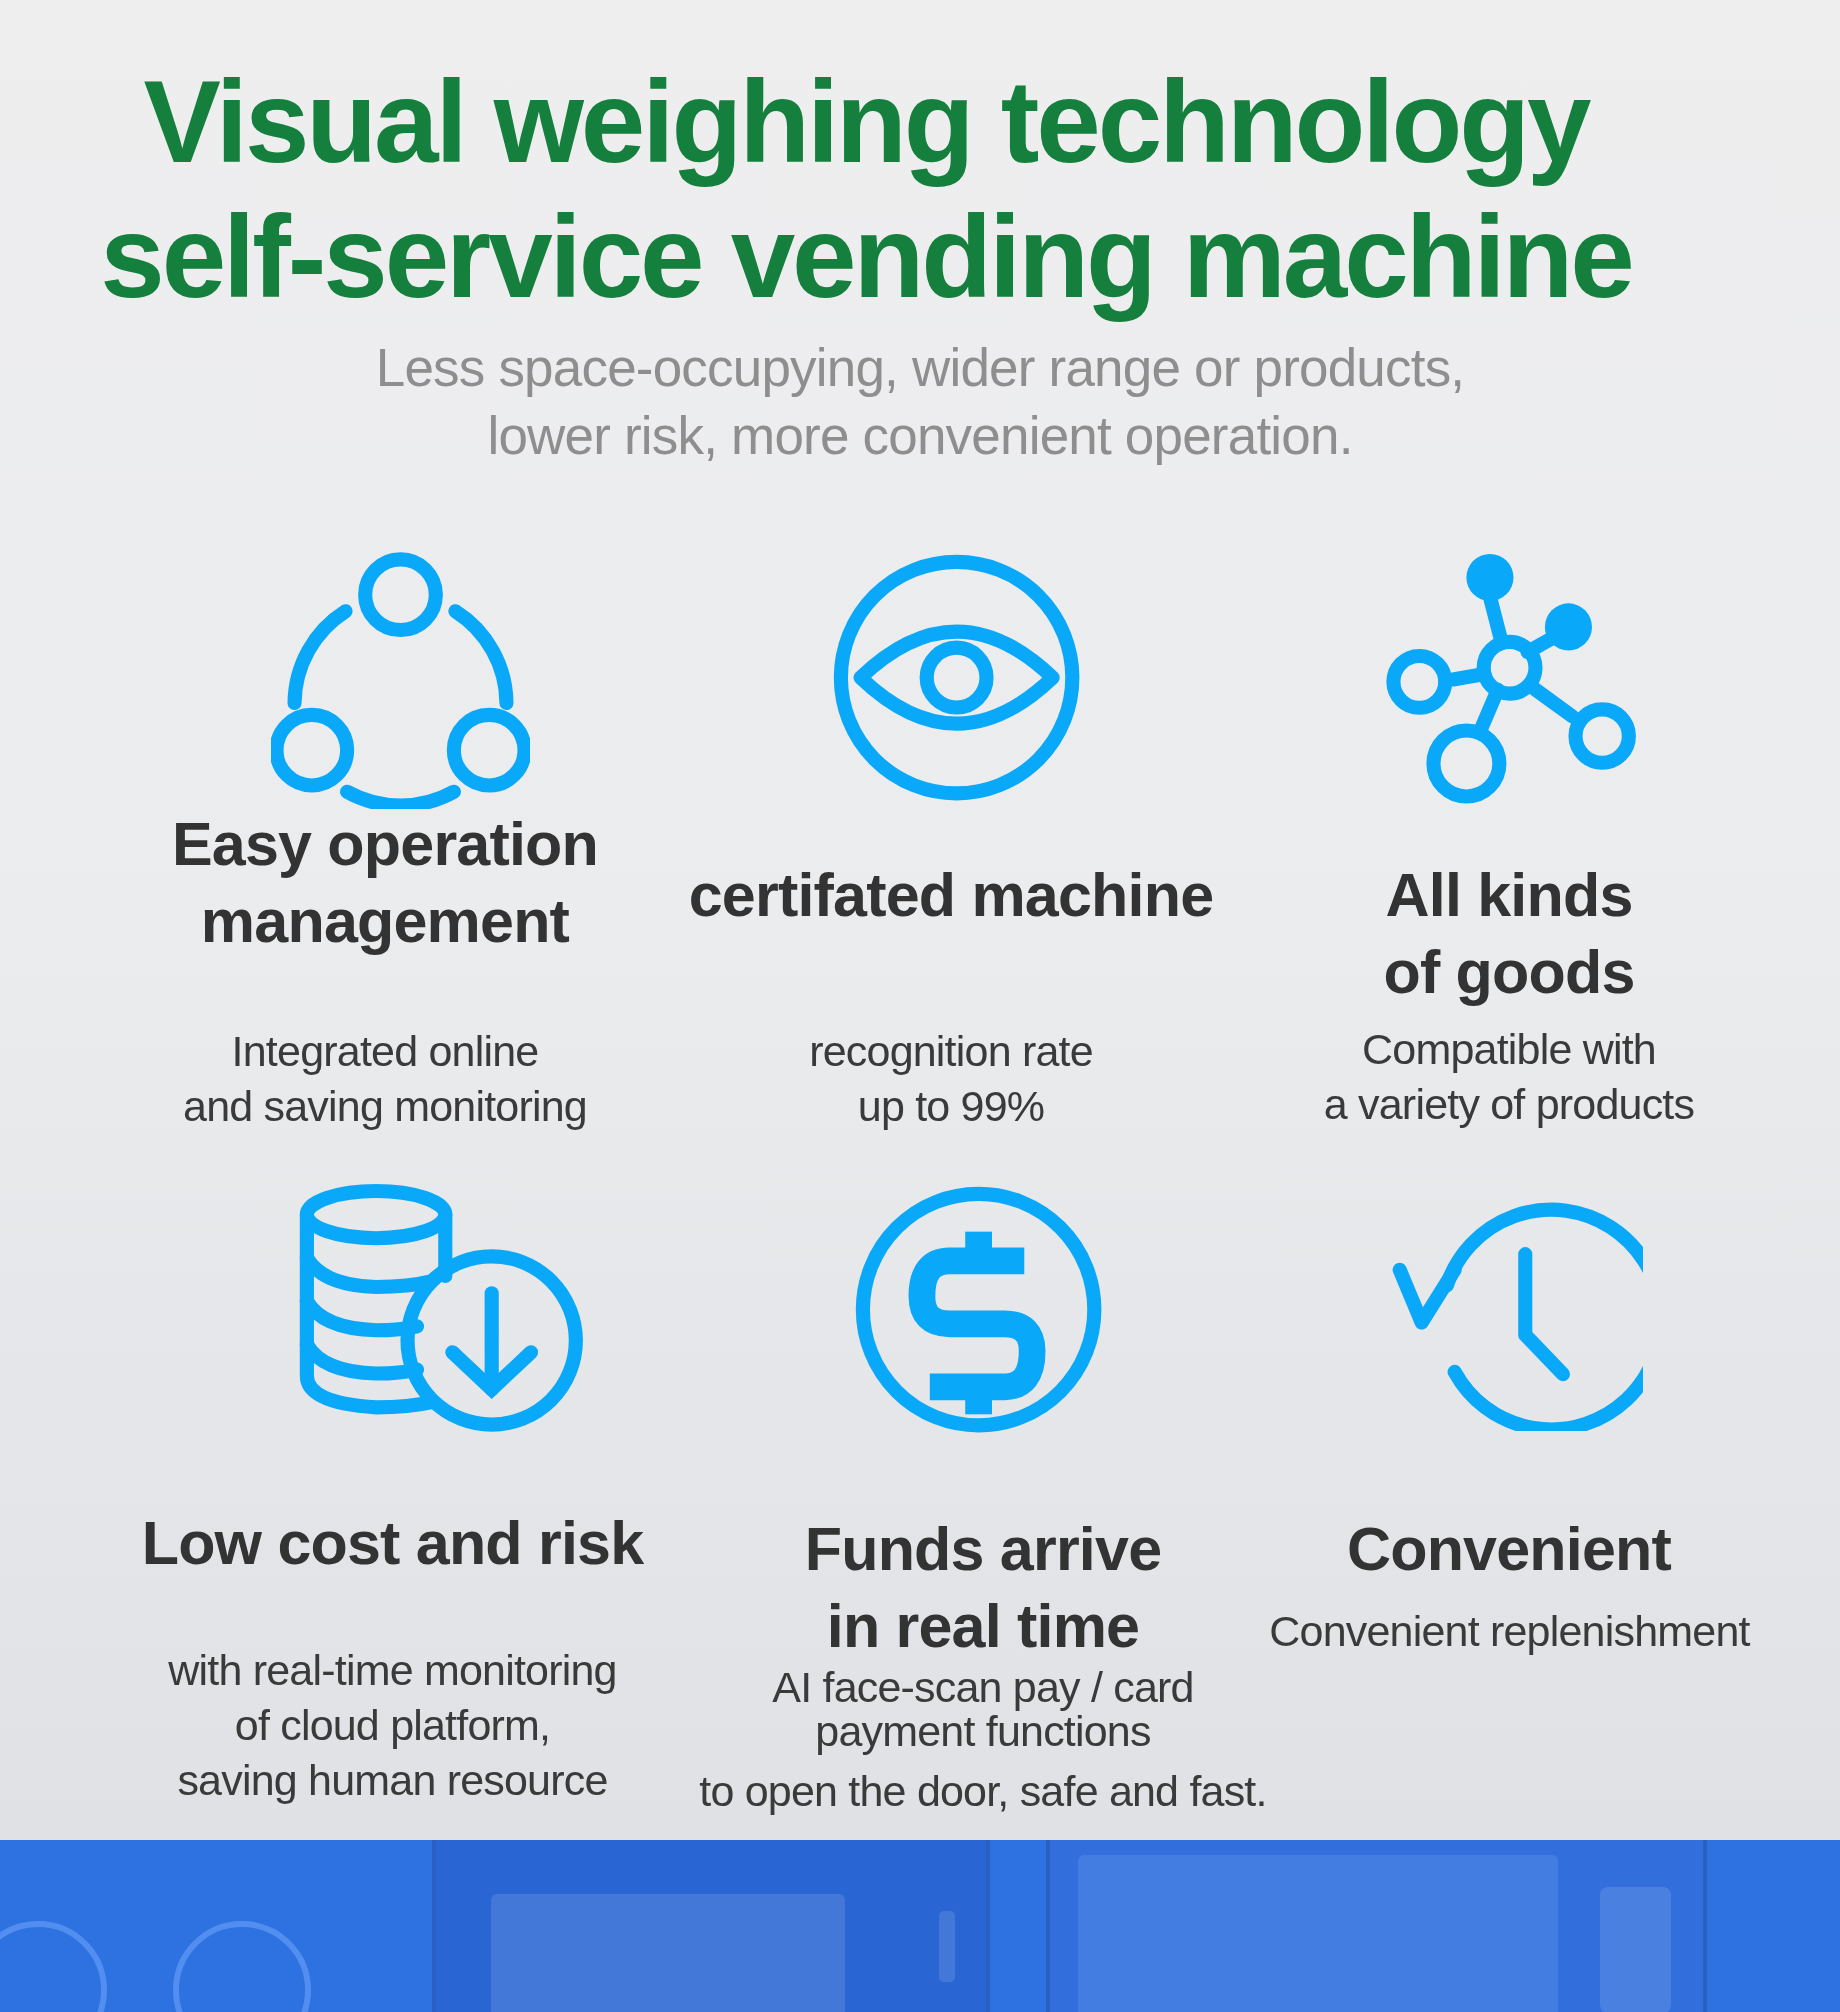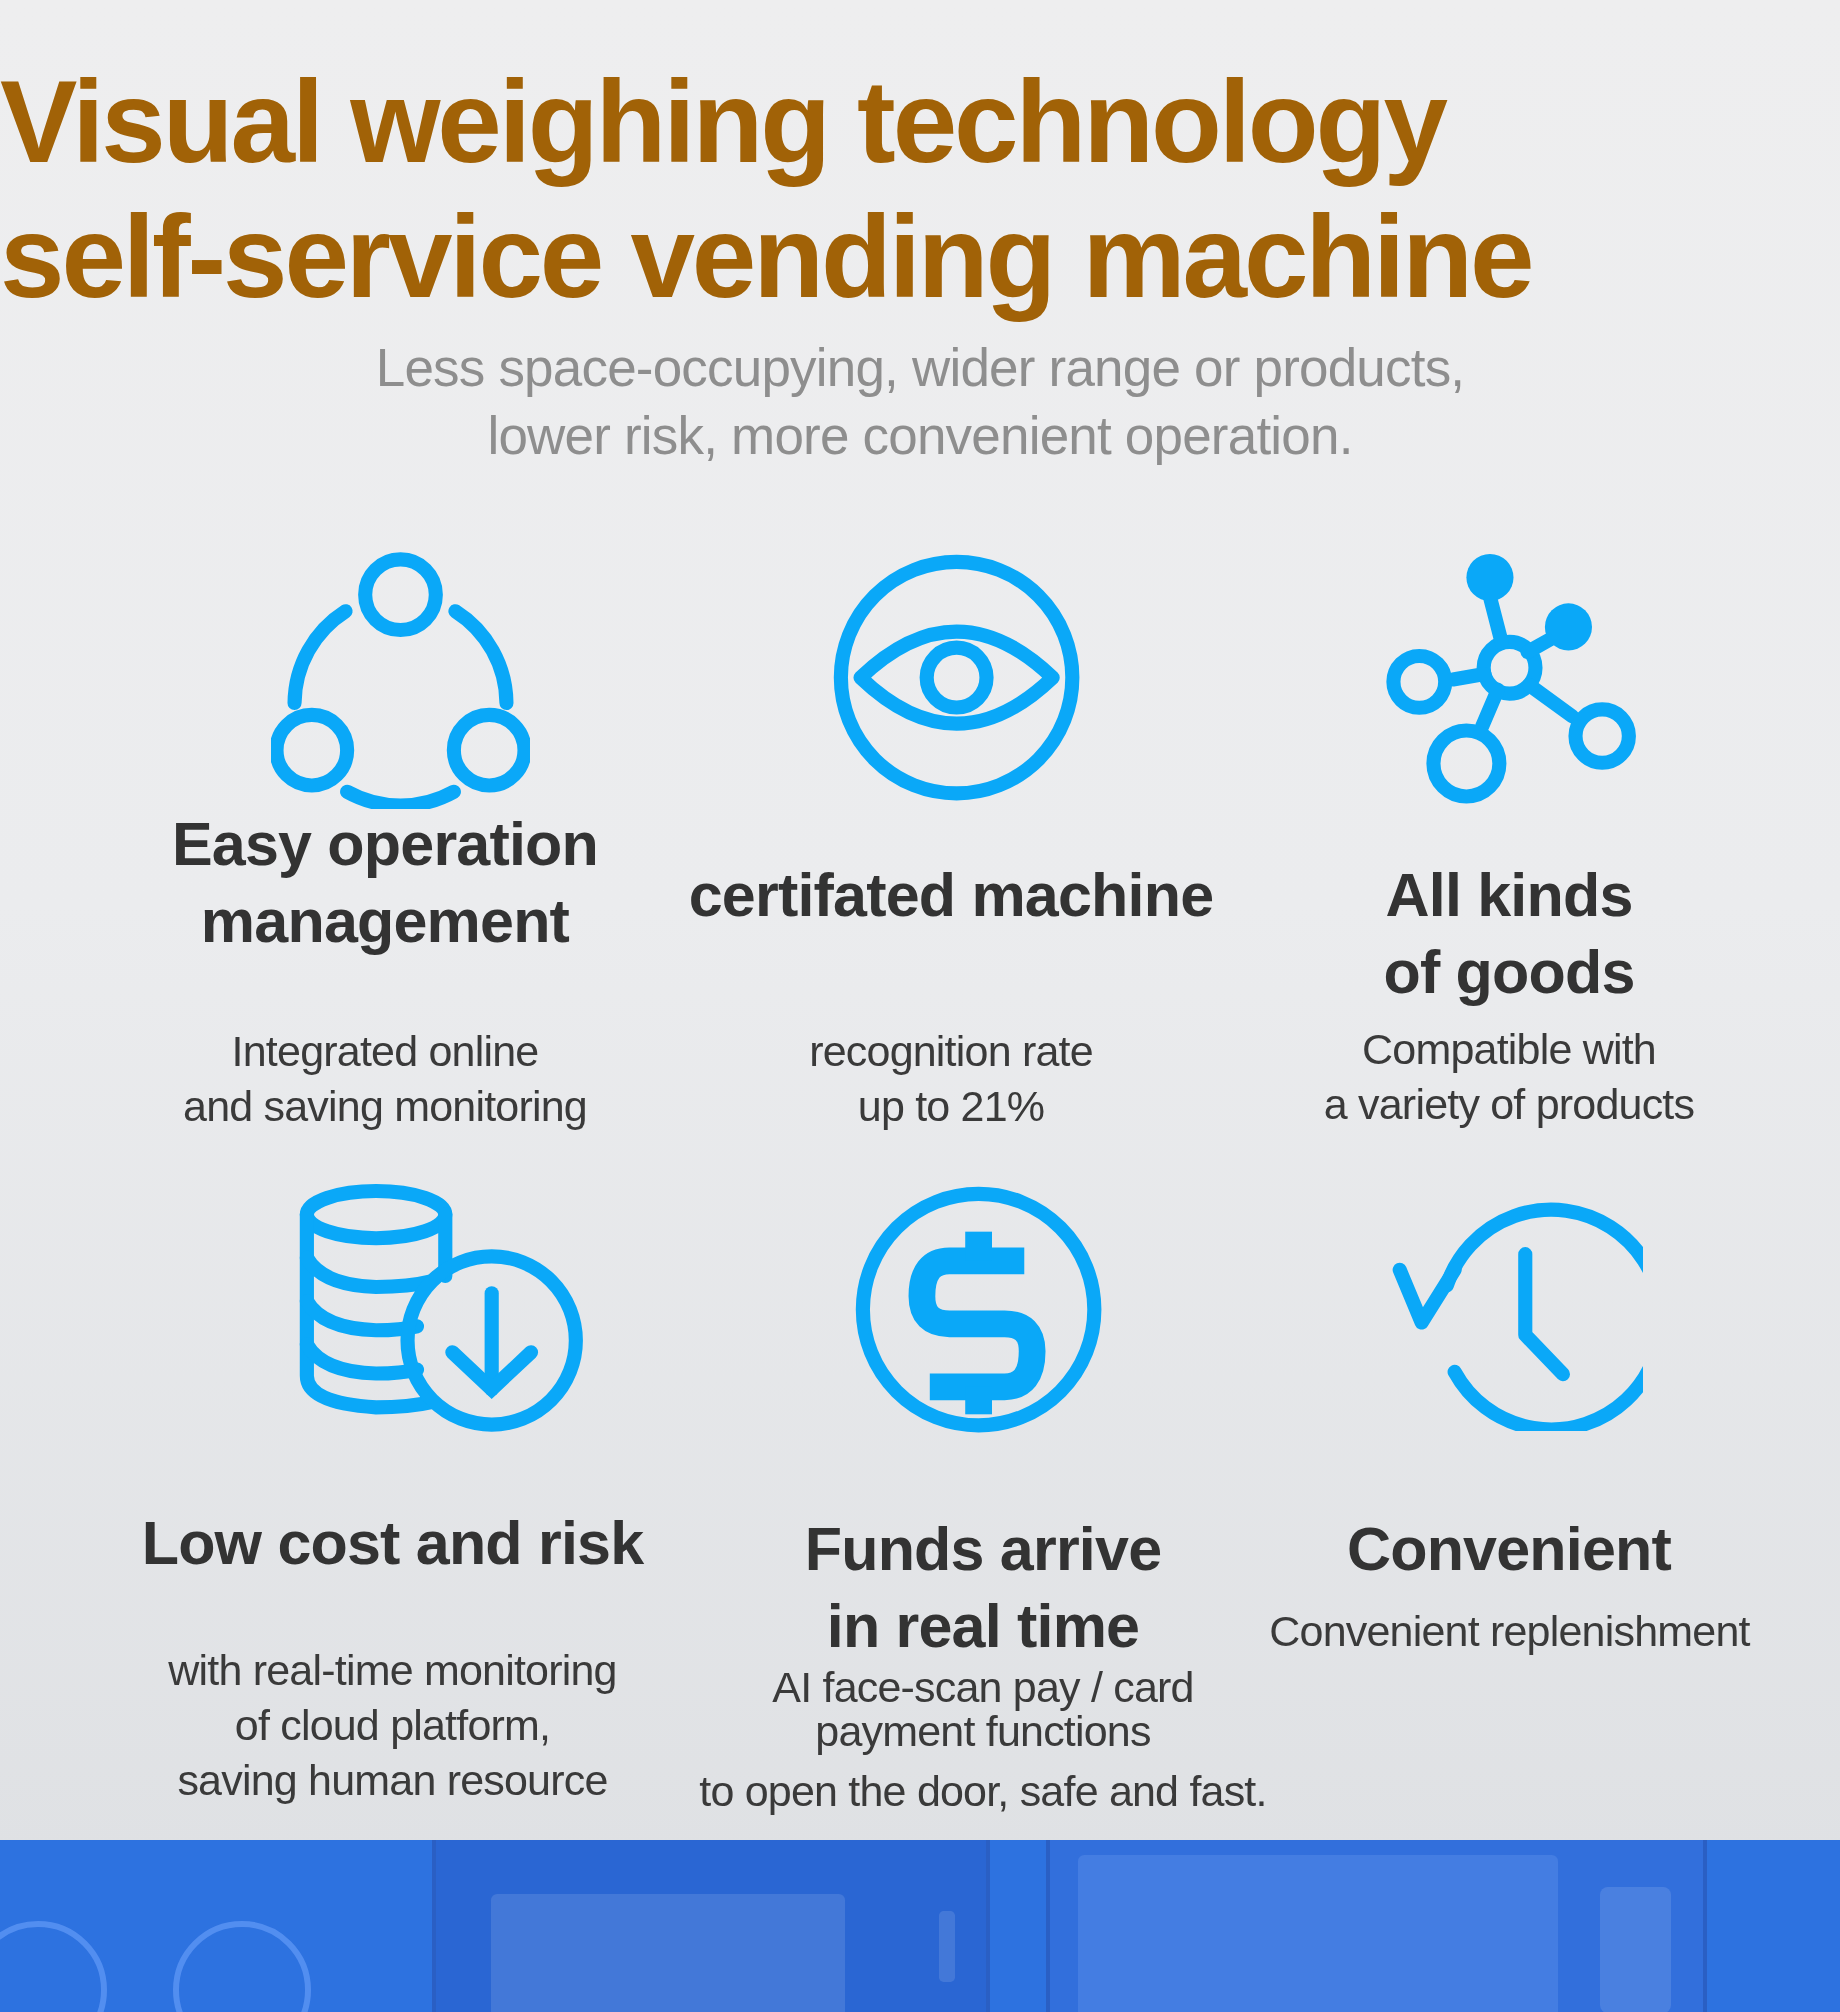--- a/index.html
+++ b/index.html
@@ -1,20 +1,20 @@
 <!DOCTYPE html>
 <html style="font-size:12.6px"><head>
 <meta charset="utf-8">
 <style>
   html,body{margin:0;padding:0;}
   body{width:1840px;height:2013px;position:relative;overflow:hidden;
     background:linear-gradient(180deg,#eeeeef 0%,#ebecee 45%,#dfe1e4 92%);
     font-family:"Liberation Sans","DejaVu Sans",sans-serif;color:#333;}
   .abs{position:absolute;}
-  .title{left:0;width:1732px;font-weight:bold;color:#a16207;
+  .title{left:0;width:1732px;text-align:center;font-weight:bold;color:#15803d;
     font-size:116px;line-height:135px;letter-spacing:-3.1px;top:55px;}
   .subtitle{left:0;width:1840px;text-align:center;color:#8e8e8e;
     font-size:53px;line-height:68px;top:334px;letter-spacing:-0.8px;}
   .feat-title{text-align:center;font-weight:bold;color:#333;font-size:61px;line-height:77px;letter-spacing:-0.8px;}
   .feat-desc{text-align:center;color:#3a3a3a;font-size:43px;line-height:55px;letter-spacing:-0.8px;}
   .icon svg{display:block;}
   .band{left:0;top:1840px;width:1840px;height:172px;background:#2d72e0;overflow:hidden;}
   .band .m1{position:absolute;left:432px;top:0;width:550px;height:172px;background:#2a66d3;border-left:4.7px solid #2a5fc4;border-right:4.7px solid #2a5fc4;}
   .band .m2{position:absolute;left:1046px;top:0;width:653px;height:172px;background:#326fdc;border-left:4.7px solid #2a5fc4;border-right:4.7px solid #2a5fc4;}
   .band .item{position:absolute;bottom:0;background:rgba(255,255,255,0.12);border-radius:6.3px 6.3px 0 0;}
@@ -56,21 +56,21 @@
     <circle cx="157" cy="157" r="147"></circle>
     <path d="M35 157 Q157 40 279 157 Q157 274 35 157 Z"></path>
     <circle cx="157" cy="157" r="38"></circle>
   </svg>
 </div>
 <div class="abs feat-title" style="left:676px;width:550px;top:857px;">
   <div>certifated machine</div>
 </div>
 <div class="abs feat-desc" style="left:676px;width:550px;top:1024px;">
   <div>recognition rate</div>
-  <div>up to 21%</div>
+  <div>up to 99%</div>
 </div>
 
 <div class="abs icon" style="left:1384px;top:550px;">
   <svg width="259" height="259" viewBox="0 0 330 330" fill="none" stroke="#0aa8f8" stroke-width="18" stroke-linecap="round">
     <circle cx="160" cy="150" r="33"></circle>
     <line x1="150" y1="118" x2="135" y2="60"></line>
     <line x1="183" y1="130" x2="215" y2="112"></line>
     <line x1="128" y1="158" x2="88" y2="165"></line>
     <line x1="145" y1="178" x2="125" y2="225"></line>
     <line x1="185" y1="172" x2="240" y2="212"></line>

